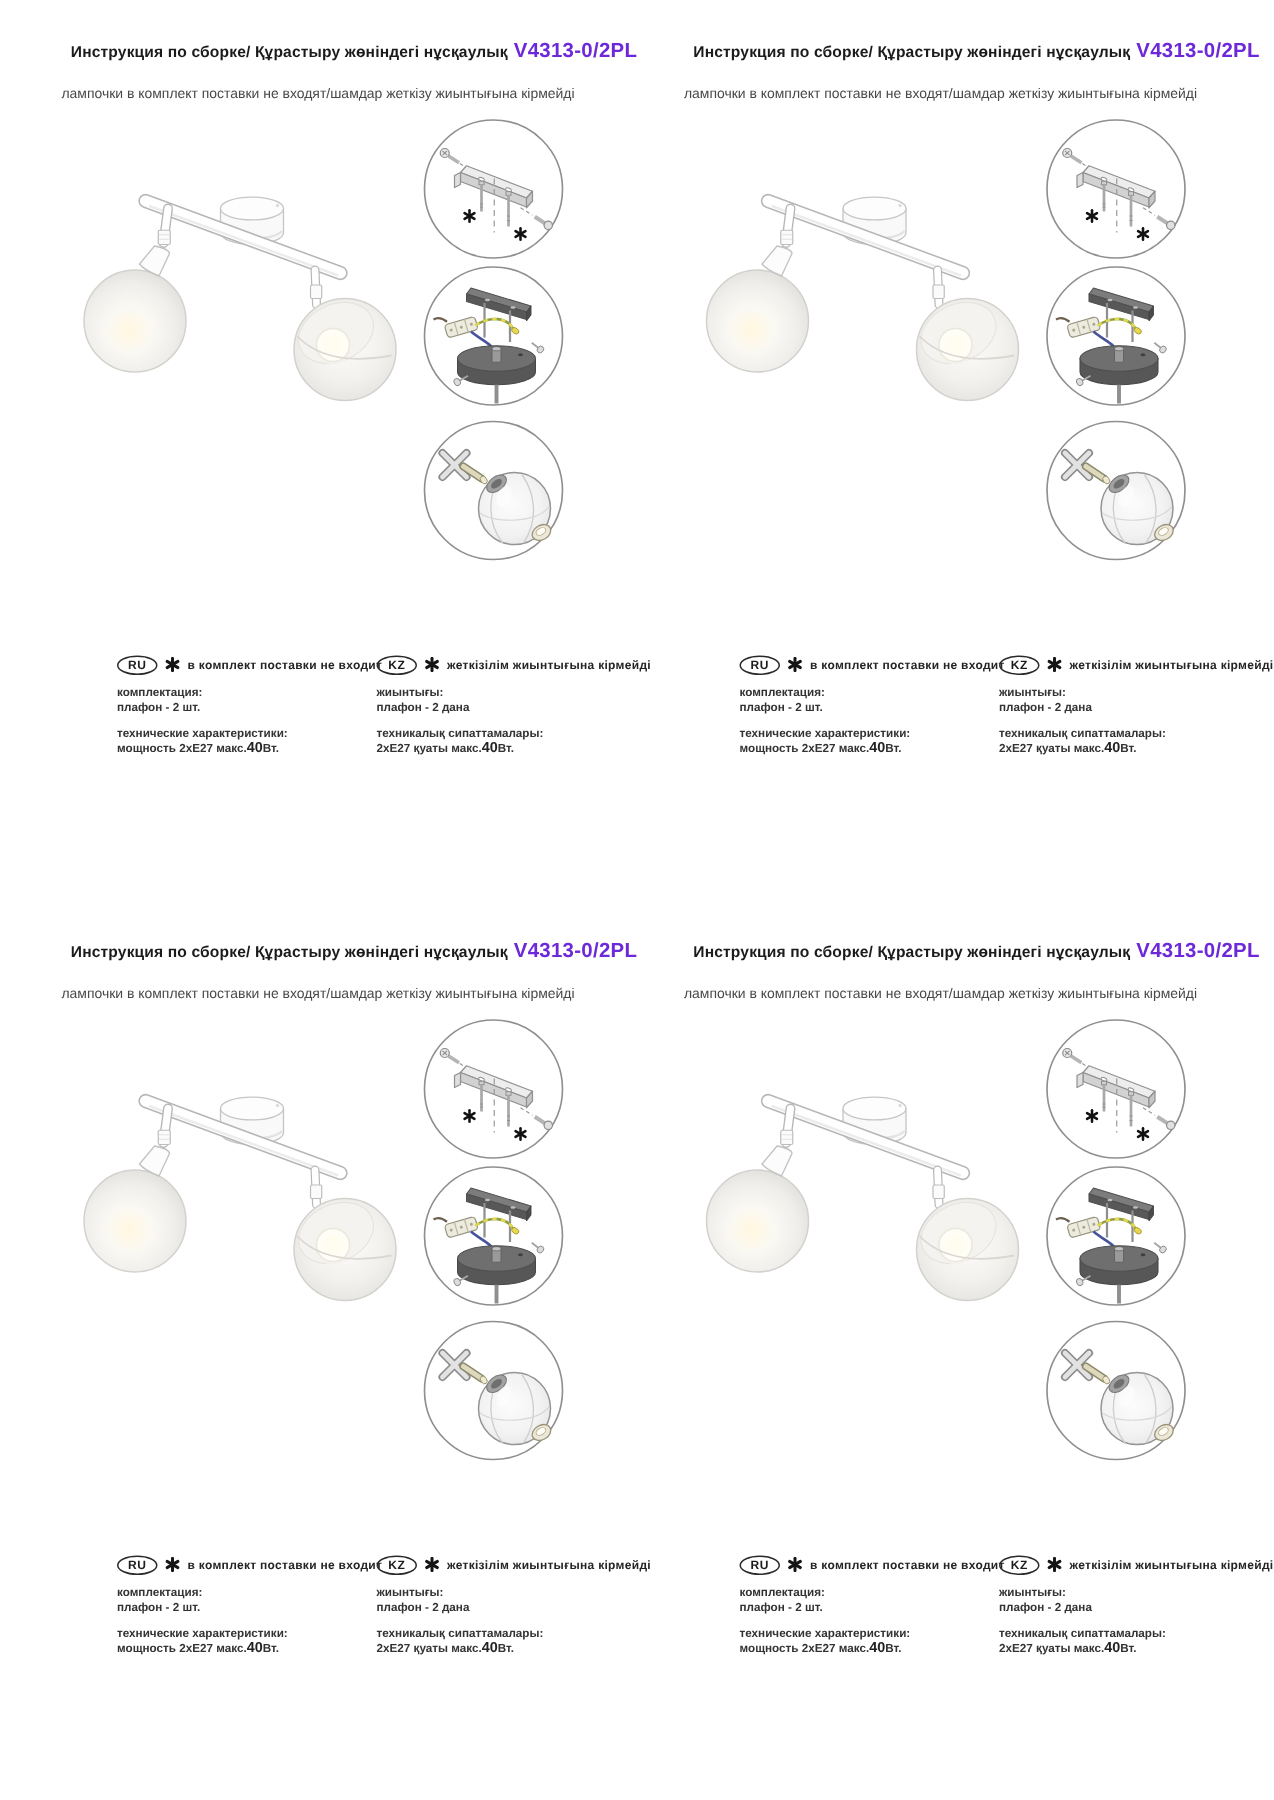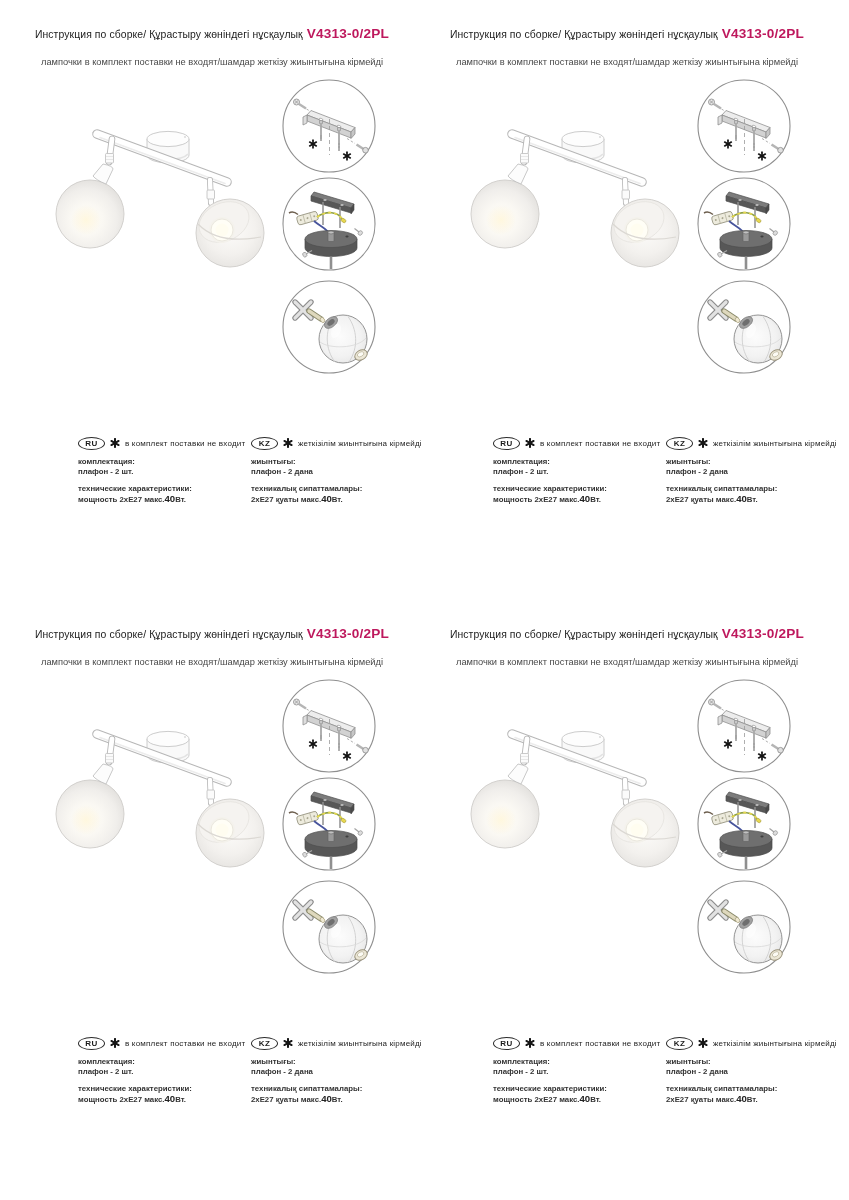--- a/index.html
+++ b/index.html
@@ -5,38 +5,38 @@
   html,body{margin:0;padding:0;}
   body{
     width:849px;height:1200px;background:#ffffff;position:relative;overflow:hidden;
     font-family:"Liberation Sans","DejaVu Sans",sans-serif;color:#222;
   }
   .page{position:absolute;left:0;top:0;width:849px;height:1200px;}
   .sheet{position:absolute;width:424px;height:600px;}
   
   .hdr{position:absolute;left:0;top:26px;width:424px;text-align:center;}
   .title-line{display:flex;justify-content:center;align-items:baseline;gap:4px;white-space:nowrap;}
-  .t-main{font-size:10.4px;font-weight:normal;color:#1b1b1b;letter-spacing:.1px;}
-  .t-model{font-size:13.6px;font-weight:bold;color:#be185d;letter-spacing:.2px;}
+  .t-main{font-size:10.4px;font-weight:bold;color:#1b1b1b;letter-spacing:.1px;padding-left:48px;}
+  .t-model{font-size:13.6px;font-weight:bold;color:#6d28d9;letter-spacing:.2px;}
   .subtitle{margin-top:16px;font-size:9.3px;color:#484848;white-space:nowrap;}
   
   .lamp-svg{position:absolute;left:42px;top:106px;width:230px;height:165px;}
   .step{position:absolute;left:281px;width:96px;height:96px;}
   .step1{top:78px;} .step2{top:176px;} .step3{top:279px;}
   
   .specs{position:absolute;left:12px;top:436px;width:424px;height:90px;}
   .spec-col{position:absolute;top:0;}
   .ru-col{left:66px;width:170px;}
   .kz-col{left:239px;width:186px;}
   .note-row{display:flex;align-items:center;gap:5px;white-space:nowrap;height:14px;}
   .badge{display:inline-flex;justify-content:center;align-items:center;flex:0 0 auto;
     width:27px;height:13px;border:1.2px solid #2a2a2a;border-radius:50%;
     font-size:8px;font-weight:bold;letter-spacing:.4px;color:#1c1c1c;box-sizing:border-box;}
   .ast{width:10px;height:10px;flex:0 0 auto;}
-  .note-text{font-size:8px;font-weight:normal;color:#242424;letter-spacing:.2px;}
+  .note-text{font-size:8px;font-weight:bold;color:#242424;letter-spacing:.2px;}
   .spec-block{margin-top:7px;font-size:7.8px;font-weight:bold;color:#333;line-height:10px;white-space:nowrap;}
   .pw{font-size:9.6px;font-weight:bold;color:#222;text-align:right;}
   svg{display:block;}
 </style>
 </head>
 <body>
 
 <div class="page">
     <section class="sheet" style="left: 0px; top: 0px;">
 

